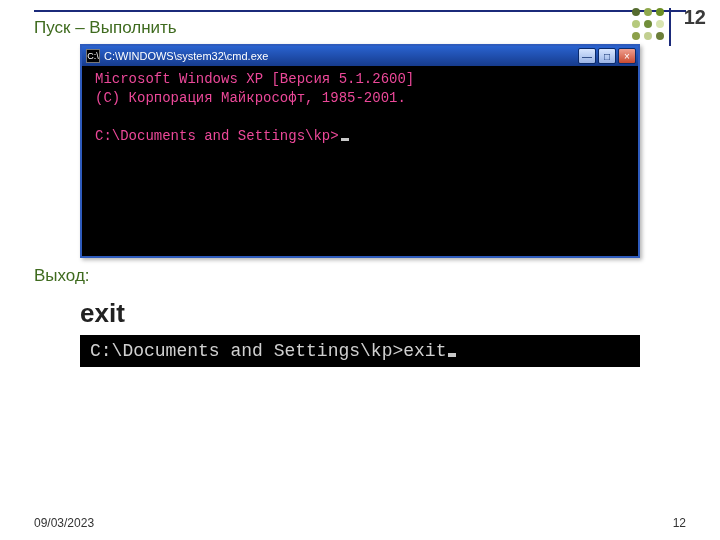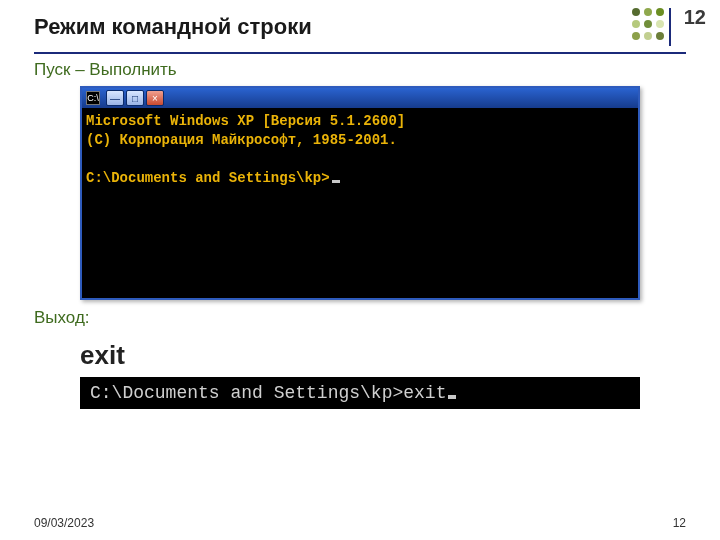--- a/index.html
+++ b/index.html
@@ -48,24 +48,24 @@
   .cmd-titlebar .t { flex:1; white-space:nowrap; font-family:Tahoma, Arial, sans-serif; }
   .wbtn {
     width:18px; height:16px; margin-left:2px;
     background:linear-gradient(#d8e6ff,#9ab4e6);
     border:1px solid #0a2a6a; border-radius:2px;
     display:flex; align-items:center; justify-content:center;
     font-size:10px; color:#0a2a6a;
   }
   .wbtn.close{ background:linear-gradient(#f0a090,#c94a30); color:#fff; }
   .cmd-body {
-    background:#000; color:#eab308;
+    background:#000; color:#ec4899;
     font-family:"Lucida Console","Courier New",monospace;
     font-size:14px; line-height:1.35;
-    padding:4px 8px 8px 4px; min-height:190px; white-space:pre;font-weight:bold;
+    padding:4px 8px 8px 13px; min-height:190px; white-space:pre;
   }
   .cursor { background:#c8c8c8; display:inline-block; width:8px; height:3px; vertical-align:-1px; margin-left:2px;}
   .exit-label { font-size:26px; font-weight:bold; margin:12px 0 6px 46px; }
   .cmd-strip {
     width:560px; margin-left:46px;
     background:#000; color:#d0d0d0;
     font-family:"Lucida Console","Courier New",monospace;
     font-size:18px; padding:6px 10px; white-space:pre;
   }
   .footer {
@@ -85,30 +85,30 @@
     <span class="dot d4"></span>
       <span class="dot d5"></span>
       <span class="dot d6"></span>
     <span class="dot d7"></span>
       <span class="dot d8"></span>
       <span class="dot d9"></span>
   </div>
   <div class="vline"></div>
   <div class="pagenum-top">12</div>
 
-  <div class="title">Режим командной строки</div>
   <div class="title-rule"></div>
 
   <div class="label-green">Пуск – Выполнить</div>
 
   <div class="cmd-window">
     <div class="cmd-titlebar">
       <span class="icon">
           <span>C:\</span>
         </span>
+      <span class="t">C:\WINDOWS\system32\cmd.exe</span>
       <span class="wbtn">—</span>
       <span class="wbtn">□</span>
       <span class="wbtn close">×</span>
     </div>
     <div class="cmd-body"><span>Microsoft Windows XP [Версия 5.1.2600]</span>
 <span>(С) Корпорация Майкрософт, 1985-2001.</span>
 
 <span>C:\Documents and Settings\kp&gt;</span><span class="cursor"></span></div>
   </div>
 

